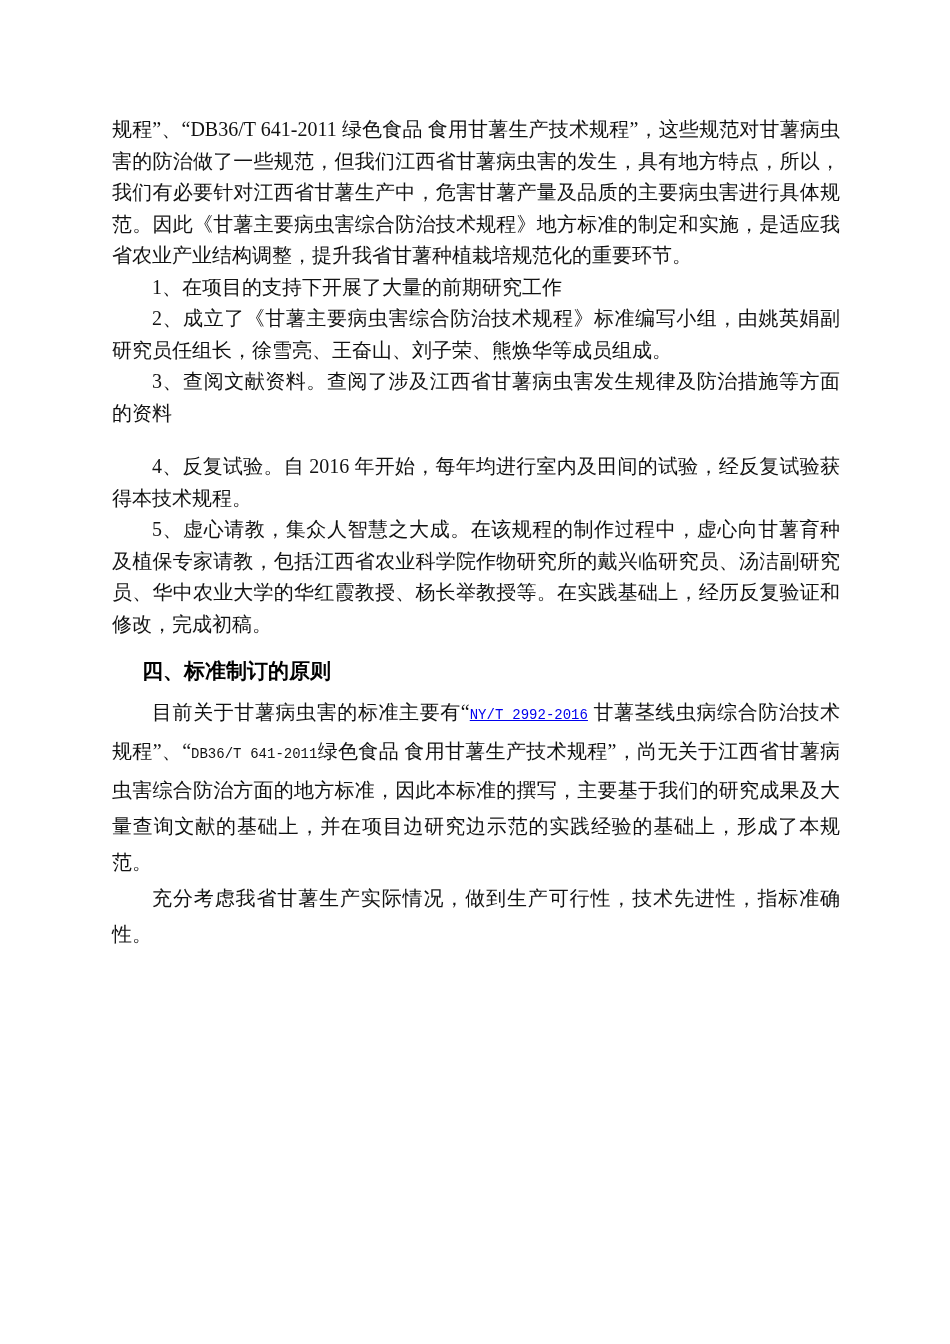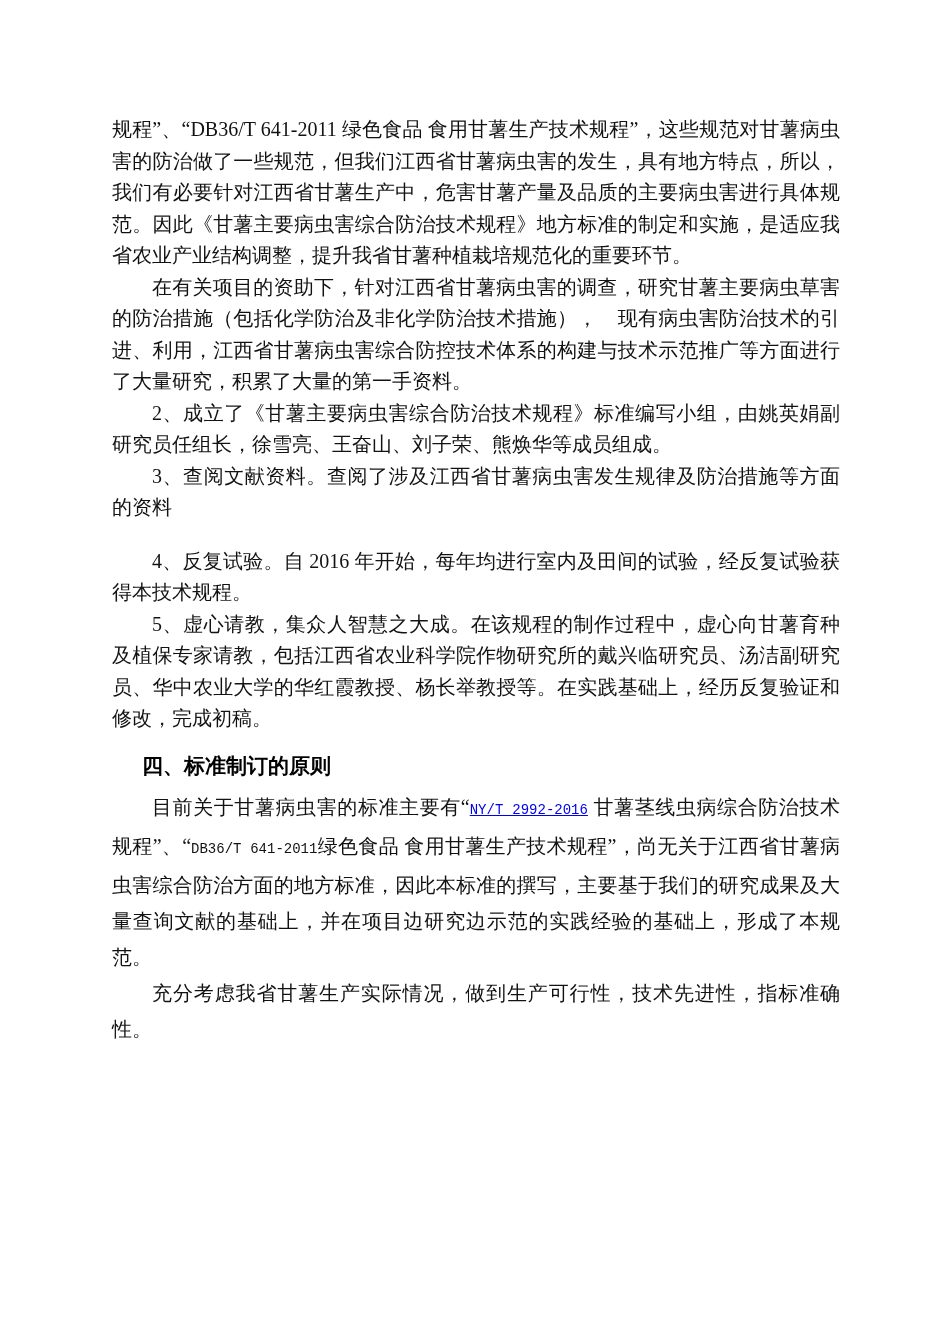--- a/index.html
+++ b/index.html
@@ -57,21 +57,21 @@
 </style>
 </head>
 <body>
 
 <div class="page">
 
   <p class="body-text">规程”、“DB36/T 641-2011 绿色食品 食用甘薯生产技术规程”，这些规范对甘薯病虫害的防治做了一些规范，但我们江西省甘薯病虫害的发生，具有地方特点，所以，我们有必要针对江西省甘薯生产中，危害甘薯产量及品质的主要病虫害进行具体规范。因此《甘薯主要病虫害综合防治技术规程》地方标准的制定和实施，是适应我省农业产业结构调整，提升我省甘薯种植栽培规范化的重要环节。</p>
 
 
   <div>
-    <p class="body-text indent">在有关项目的资助下，针对江西省甘薯病虫害的调查，研究甘薯主要病虫草害的防治措施（包括化学防治及非化学防治技术措施），　现有病虫害防治技术的引进、利用，江西省甘薯病虫害综合防控技术体系的构建与技术示范推广等方面进行了大量研究，积累了大量的第一手资料。</p>
+    <p class="body-text indent">1、在项目的支持下开展了大量的前期研究工作</p>
     <p class="body-text indent">2、成立了《甘薯主要病虫害综合防治技术规程》标准编写小组，由姚英娟副研究员任组长，徐雪亮、王奋山、刘子荣、熊焕华等成员组成。</p>
     <p class="body-text indent">3、查阅文献资料。查阅了涉及江西省甘薯病虫害发生规律及防治措施等方面的资料</p>
     <div class="blank-line"></div>
     <p class="body-text indent">4、反复试验。自 2016 年开始，每年均进行室内及田间的试验，经反复试验获得本技术规程。</p>
     <p class="body-text indent">5、虚心请教，集众人智慧之大成。在该规程的制作过程中，虚心向甘薯育种及植保专家请教，包括江西省农业科学院作物研究所的戴兴临研究员、汤洁副研究员、华中农业大学的华红霞教授、杨长举教授等。在实践基础上，经历反复验证和修改，完成初稿。</p>
   </div>
 
   <h2 class="sec-heading">四、标准制订的原则</h2>
 
   <div class="sec4">

